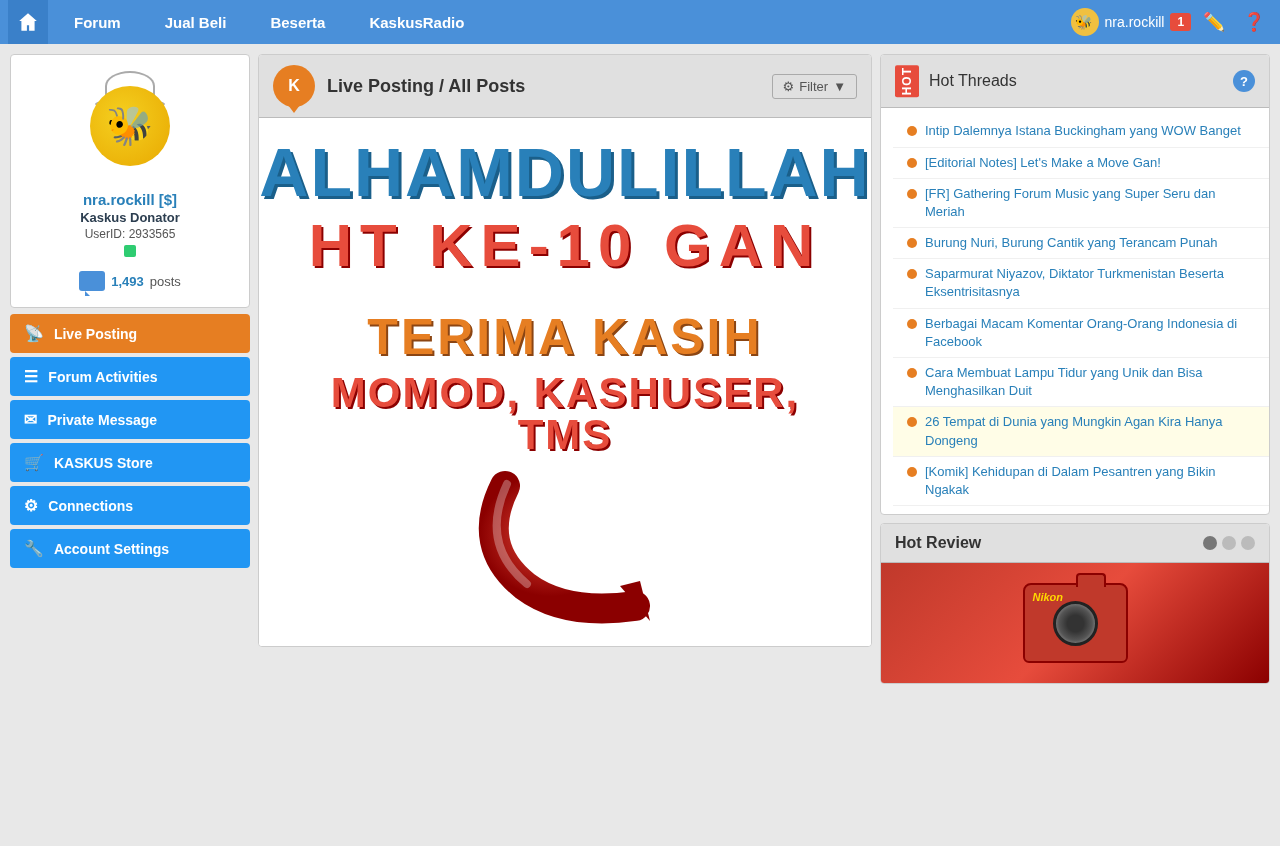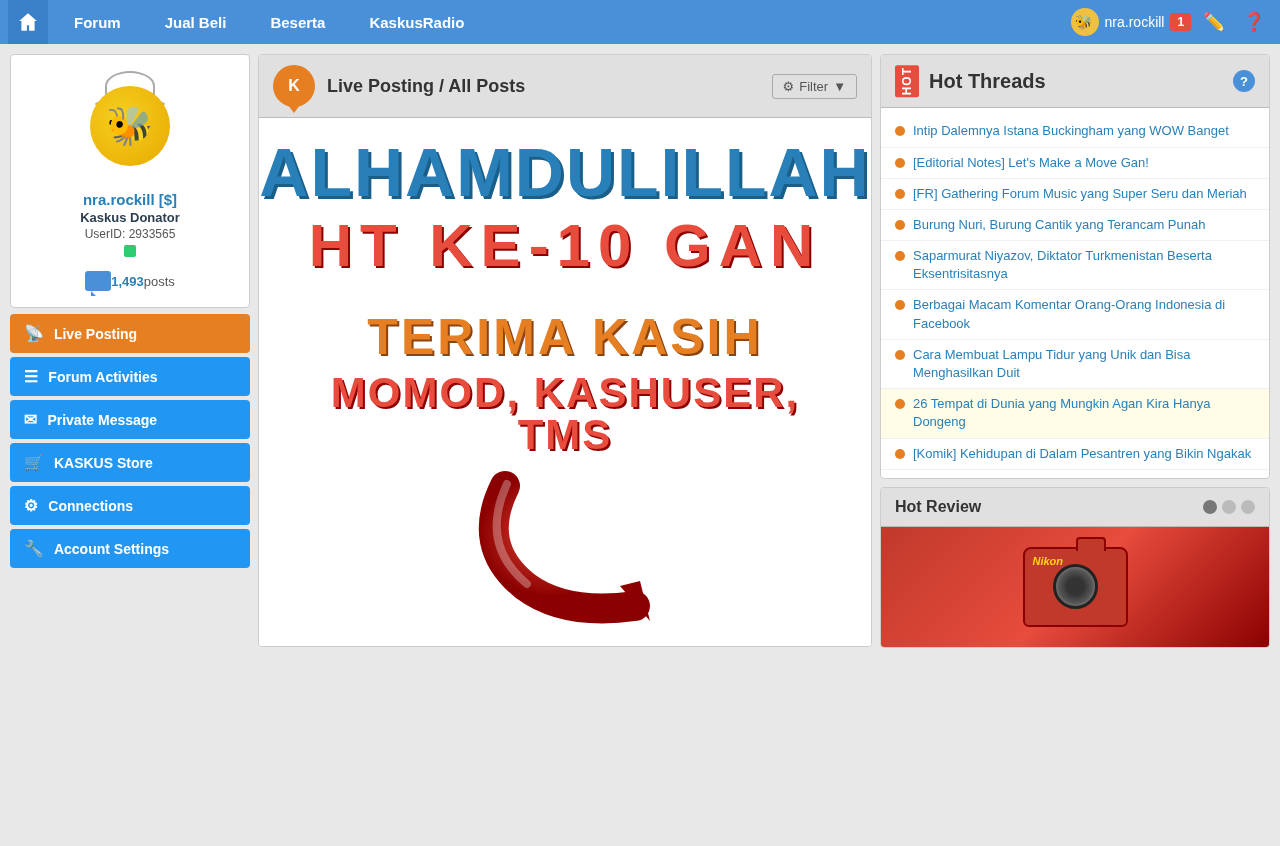--- a/index.html
+++ b/index.html
@@ -101,21 +101,21 @@
       margin-top: 2px;
     }
     .profile-online {
       width: 12px; height: 12px;
       background: #2ecc71;
       border-radius: 2px;
       display: inline-block;
       margin-top: 4px;
     }
     .profile-posts {
-      display: flex; align-items: center; gap: 0;
+      display: flex; align-items: center; gap: 6px;
       justify-content: center;
       margin-top: 10px;
       font-size: 13px;
       color: #555;
     }
     .profile-posts .count { color: #2980b9; font-weight: bold; }
     .posts-icon {
       width: 26px; height: 20px;
       background: #4a90d9;
       border-radius: 3px;
@@ -285,36 +285,36 @@
       color: white;
       font-weight: bold;
       font-size: 12px;
       padding: 2px 5px;
       border-radius: 2px;
       writing-mode: vertical-rl;
       transform: rotate(180deg);
       letter-spacing: 1px;
     }
     .hot-threads-title {
-      font-size: 20px;
-      font-weight: bold;
+      font-size: 16px;
+      font-weight: normal;
       color: #333;
       flex: 1;
     }
     .help-icon {
       width: 22px; height: 22px;
       background: #4a90d9;
       border-radius: 50%;
       color: white;
       font-size: 13px;
       font-weight: bold;
       display: flex; align-items: center; justify-content: center;
       cursor: pointer;
     }
-    .hot-threads-list { padding: 8px 0; }
+    .hot-threads-list { padding: 8px 0; margin-left: 12px; }
     .hot-thread-item {
       display: flex;
       align-items: flex-start;
       gap: 8px;
       padding: 6px 14px;
       cursor: pointer;
       border-bottom: 1px solid #f0f0f0;
     }
     .hot-thread-item.highlighted { background: #fffde7; }
     .hot-dot {

